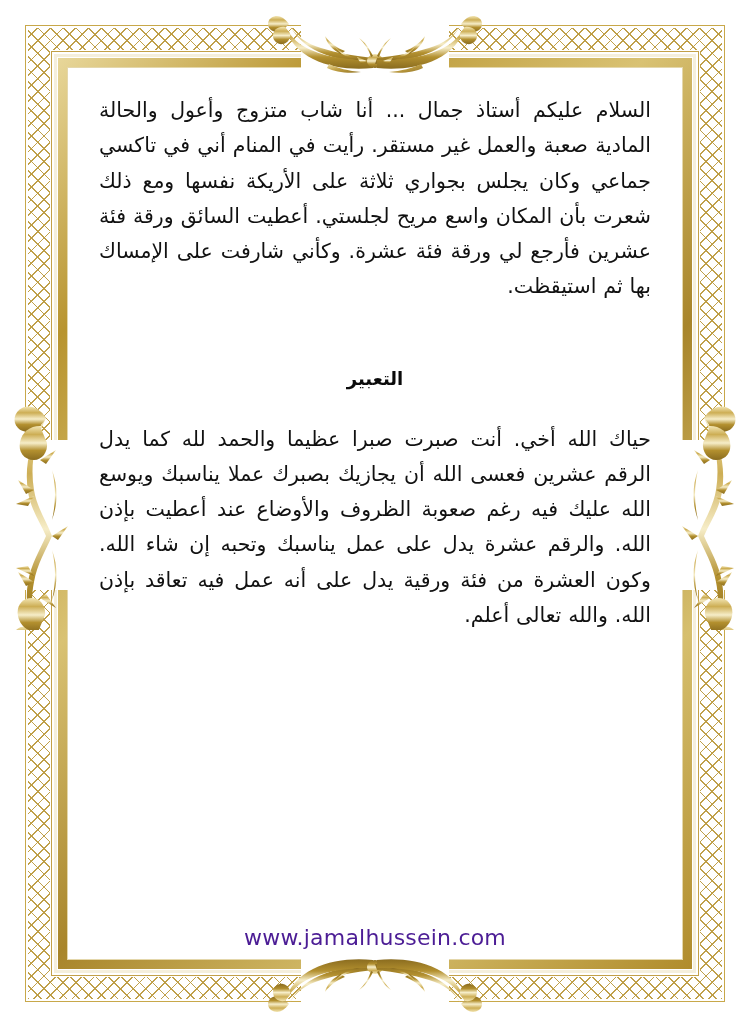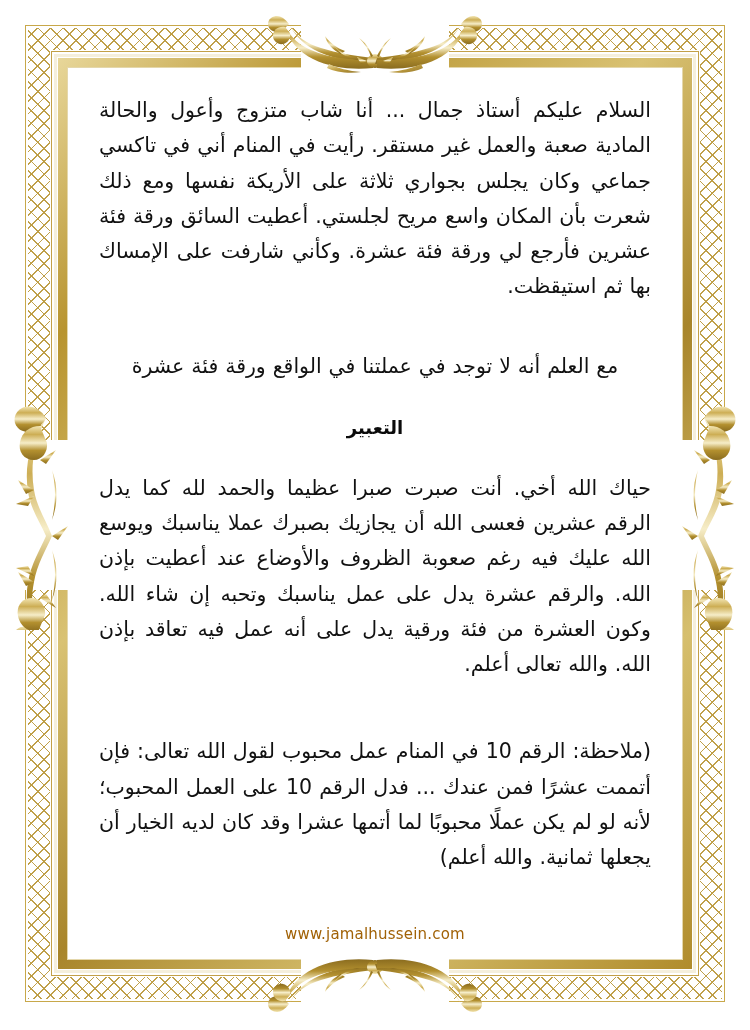--- a/index.html
+++ b/index.html
@@ -232,22 +232,22 @@
   .spacer-md { height: 30px; }
   .spacer-lg { height: 38px; }
 
   .footer {
     position: absolute;
     left: 0;
     right: 0;
     top: 925px;
     text-align: center;
     direction: ltr;
-    font-size: 15px;
-    color: #a16207;
+    font-size: 22px;
+    color: #4c1d95;
     font-family: "DejaVu Sans", "Liberation Sans", sans-serif;
     letter-spacing: 0.2px;
   }
 </style>
 </head>
 <body>
 
 <div class="page">
 
   <div class="frame-outer"></div>
@@ -408,31 +408,29 @@
       </g>
     </svg>
   </div>
 
   <div class="content">
 
     <p class="para para-last-right">السلام عليكم أستاذ جمال ... أنا شاب متزوج وأعول والحالة المادية صعبة والعمل غير مستقر. رأيت في المنام أني في تاكسي جماعي وكان يجلس بجواري ثلاثة على الأريكة نفسها ومع ذلك شعرت بأن المكان واسع مريح لجلستي. أعطيت السائق ورقة فئة عشرين فأرجع لي ورقة فئة عشرة. وكأني شارفت على الإمساك بها ثم استيقظت.</p>
 
     <div class="spacer-md"></div>
 
-    <p class="para para-centered">مع العلم أنه لا توجد في عملتنا في الواقع ورقة فئة عشرة</p>
 
     <div class="spacer-sm"></div>
 
     <h2 class="heading">التعبير</h2>
 
     <div class="spacer-sm"></div>
 
     <p class="para para-last-right">حياك الله أخي. أنت صبرت صبرا عظيما والحمد لله كما يدل الرقم عشرين فعسى الله أن يجازيك بصبرك عملا يناسبك ويوسع الله عليك فيه رغم صعوبة الظروف والأوضاع عند أعطيت بإذن الله. والرقم عشرة يدل على عمل يناسبك وتحبه إن شاء الله. وكون العشرة من فئة ورقية يدل على أنه عمل فيه تعاقد بإذن الله. والله تعالى أعلم.</p>
 
     <div class="spacer-lg"></div>
 
-    <p class="para para-last-right">(ملاحظة: الرقم 10 في المنام عمل محبوب لقول الله تعالى: فإن أتممت عشرًا فمن عندك ... فدل الرقم 10 على العمل المحبوب؛ لأنه لو لم يكن عملًا محبوبًا لما أتمها عشرا وقد كان لديه الخيار أن يجعلها ثمانية. والله أعلم)</p>
 
   </div>
 
   <div class="footer">www.jamalhussein.com</div>
 
 </div>
 
 </body></html>

